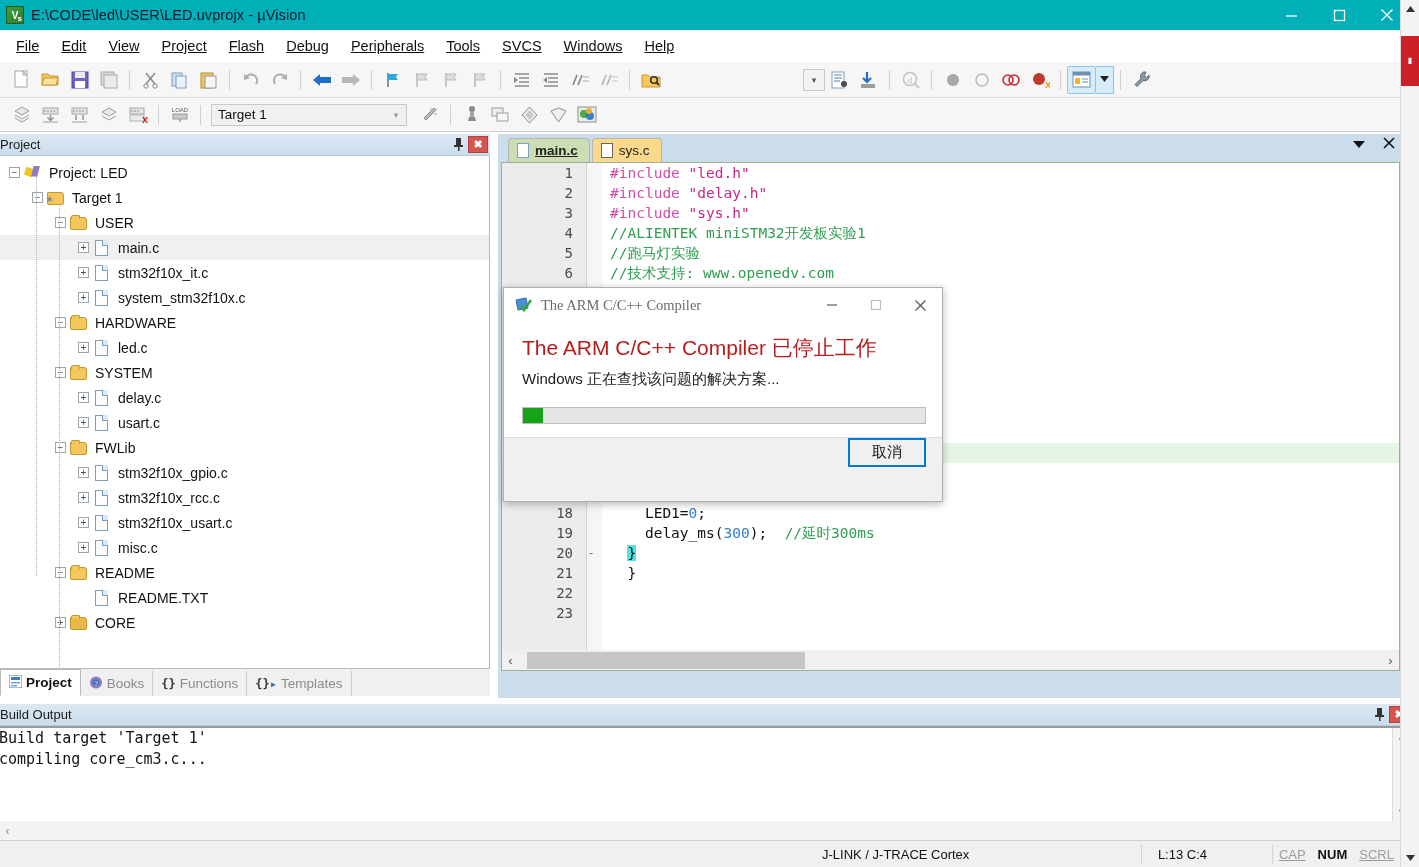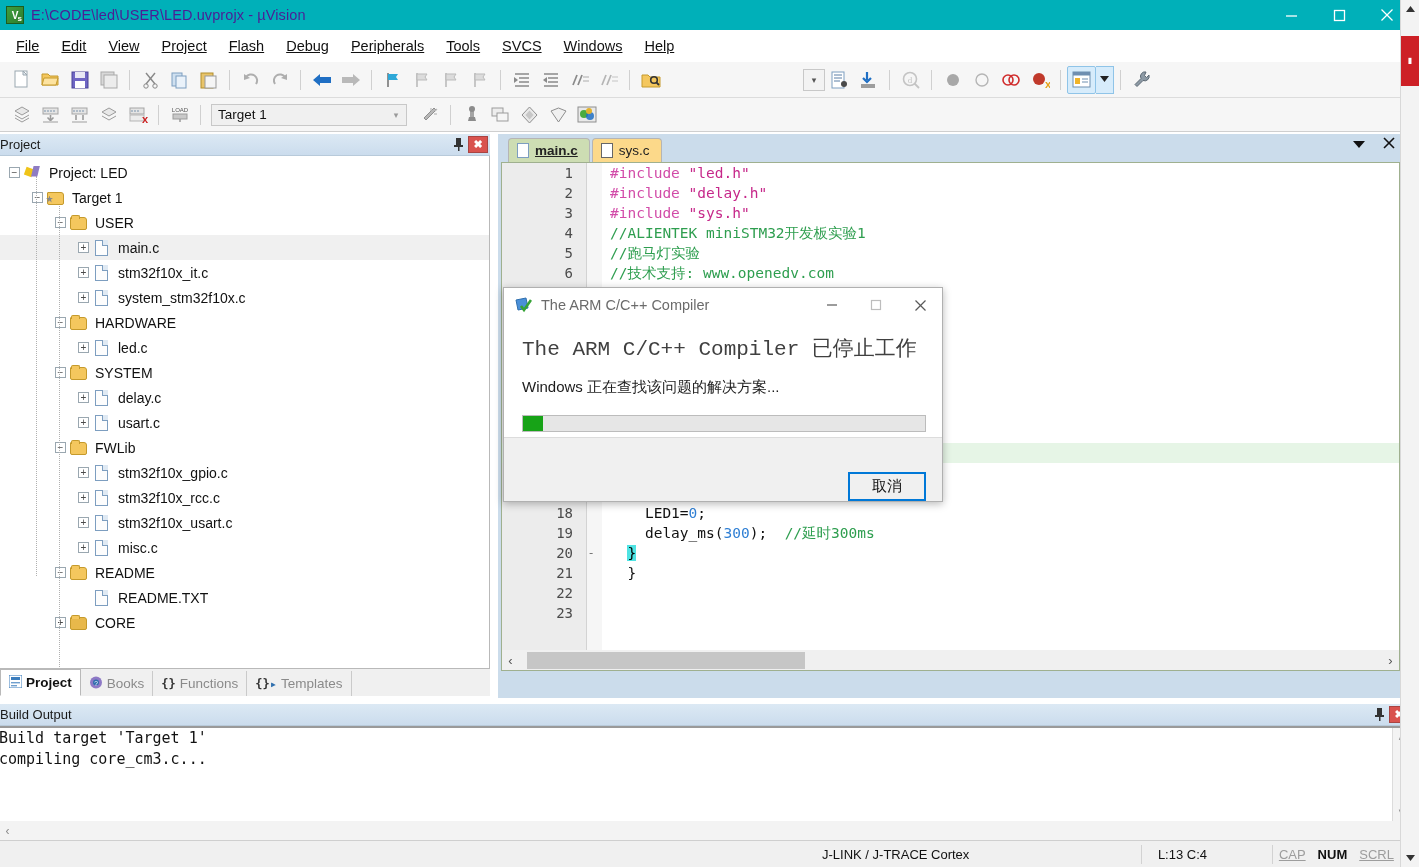--- a/index.html
+++ b/index.html
@@ -31,21 +31,21 @@
     border: 1px solid #1d5c1d;
     color: #fff; font-size: 10px; font-weight: bold;
     display: flex; align-items: center; justify-content: center;
     position: relative; flex: none;
   }
   .title-icon::after {
     content: "s"; position: absolute; right: 1px; bottom: 0px;
     font-size: 8px; line-height: 8px;
   }
   .title-text {
-    color: #4c1d95; font-size: 14.5px; letter-spacing: .1px;
+    color: #0f172a; font-size: 14.5px; letter-spacing: .1px;
     white-space: nowrap; flex: 1;
   }
   .win-btns { display: flex; height: 30px; }
   .win-btn {
     width: 48px; height: 30px;
     display: flex; align-items: center; justify-content: center;
     color: #ffffff;
   }
   .win-btn svg { display: block; }
 
@@ -320,37 +320,36 @@
     border: 1px solid #b0b0b0;
     box-shadow: 0 2px 8px rgba(0,0,0,.28);
     display: flex; flex-direction: column;
   }
   .dlg-title {
     height: 34px; display: flex; align-items: center; background: #ffffff;
   }
   .dlg-ic {
     width: 17px; height: 17px; margin-left: 11px; margin-right: 9px; position: relative; flex:none;
   }
-  .dlg-title .t { flex:1; font-size: 14.5px; color: #6b6b6b; }
+  .dlg-title .t { flex:1; font-size: 14.5px; color: #6b6b6b; font-family: Liberation Serif, serif; }
   .dlg-wb { width:44px;height:34px;display:flex;align-items:center;justify-content:center;color:#5a5a5a; }
   .dlg-main { flex: 1; padding: 6px 18px 0 18px; }
   .dlg-h1 {
-    font-size: 21px; color: #404040; margin-top: 6px; margin-bottom: 16px;
+    font-size: 21px; color: #b91c1c; margin-top: 6px; margin-bottom: 8px;
     white-space: nowrap;
-    font-family: Liberation Mono, monospace;
   }
   .dlg-p { font-size: 15px; color: #1c1c1c; margin-bottom: 18px; }
   .dlg-prog {
     height: 17px; background: #e6e6e6; border: 1px solid #bcbcbc;
     position: relative; width: 404px;
   }
   .dlg-prog .bar { position:absolute;left:0;top:0;bottom:0;width:22px;background:#17a317; }
   .dlg-foot {
     height: 64px; background: #f0f0f0; border-top: 1px solid #dcdcdc;
-    display: flex; align-items: flex-end; justify-content: flex-end; padding-right: 16px;
+    display: flex; align-items: flex-start; justify-content: flex-end; padding-right: 16px;
   }
   .dlg-btn {
     min-width: 78px; height: 29px; background: #f0f0f0;
     border: 2px solid #0078d7; font-size: 15px; color: #111;
     display: flex; align-items: center; justify-content: center;
   }
 </style>
 </head>
 <body>
 

